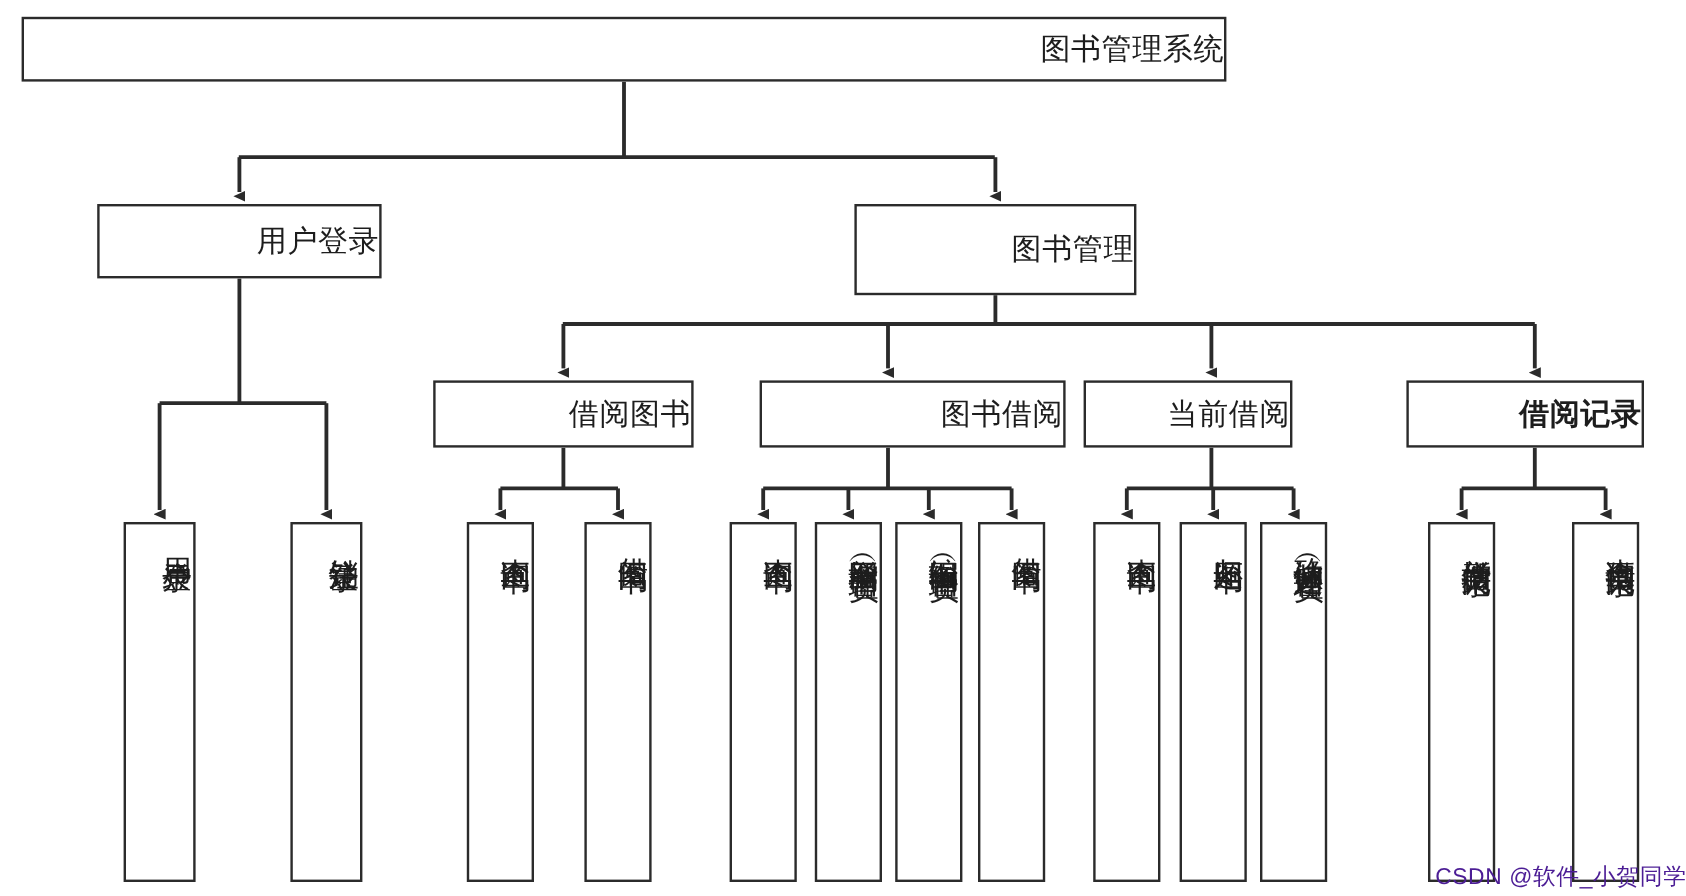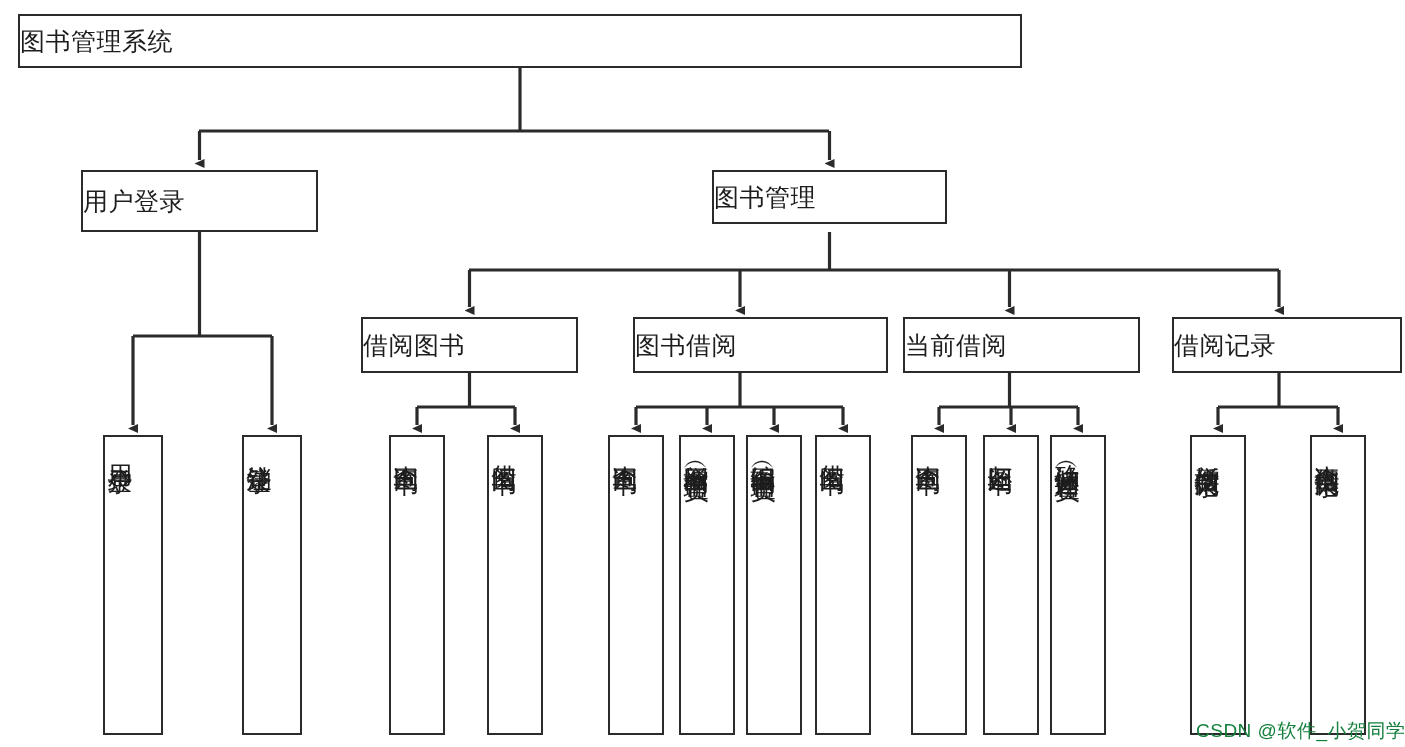--- a/index.html
+++ b/index.html
@@ -26,21 +26,21 @@
     height: 747px;
     pointer-events: none;
   }
   .node {
     position: absolute;
     box-sizing: border-box;
     background: #ffffff;
     border: 2.5px solid #2b2b2b;
     display: flex;
     align-items: center;
-    justify-content: flex-start;
+    justify-content: flex-end;
     color: #1d1d1d;
   }
   .node-label {
     display: block;
     text-align: center;
     line-height: 1.15;
     white-space: nowrap;
   }
   
   .node.horiz .node-label {
@@ -63,21 +63,21 @@
     letter-spacing: 2px;
     white-space: normal;
     max-height: 292px;
   }
   .node.vert.tall .node-label {
     max-height: 290px;
   }
   .watermark {
     position: absolute;
     font-size: 19px;
-    color: #15803d;
+    color: #4c1d95;
     white-space: nowrap;
     letter-spacing: 0.5px;
     user-select: none;
   }
 </style>
 </head>
 <body>
 
 <div id="diagram-root">
 
@@ -124,33 +124,33 @@
       </g>
   </svg>
 
   <div id="nodes-layer">
       <div class="node horiz root" style="left: 18px; top: 14px; width: 1004px; height: 54px;">
         <span class="node-label">图书管理系统</span>
       </div>
       <div class="node horiz" style="left: 81px; top: 170px; width: 237px; height: 62px;">
         <span class="node-label">用户登录</span>
       </div>
-      <div class="node horiz" style="left: 712px; top: 170px; width: 235px; height: 54px;">
+      <div class="node horiz" style="left: 712px; top: 170px; width: 235px; height: 76px;">
         <span class="node-label">图书管理</span>
       </div>
       <div class="node horiz" style="left: 361px; top: 317px; width: 217px; height: 56px;">
         <span class="node-label">借阅图书</span>
       </div>
       <div class="node horiz" style="left: 633px; top: 317px; width: 255px; height: 56px;">
         <span class="node-label">图书借阅</span>
       </div>
-      <div class="node horiz" style="left: 903px; top: 317px; width: 237px; height: 56px;">
+      <div class="node horiz" style="left: 903px; top: 317px; width: 174px; height: 56px;">
         <span class="node-label">当前借阅</span>
       </div>
-      <div class="node horiz" style="left: 1172px; top: 317px; width: 230px; height: 56px;">
+      <div class="node horiz" style="left: 1172px; top: 317px; width: 198px; height: 56px; font-weight: bold;">
         <span class="node-label">借阅记录</span>
       </div>
       <div class="node vert" style="left: 103px; top: 435px; width: 60px; height: 300px;">
         <span class="node-label">用户登录</span>
       </div>
       <div class="node vert" style="left: 242px; top: 435px; width: 60px; height: 300px;">
         <span class="node-label">注销登录</span>
       </div>
       <div class="node vert" style="left: 389px; top: 435px; width: 56px; height: 300px;">
         <span class="node-label">查询图书</span>

